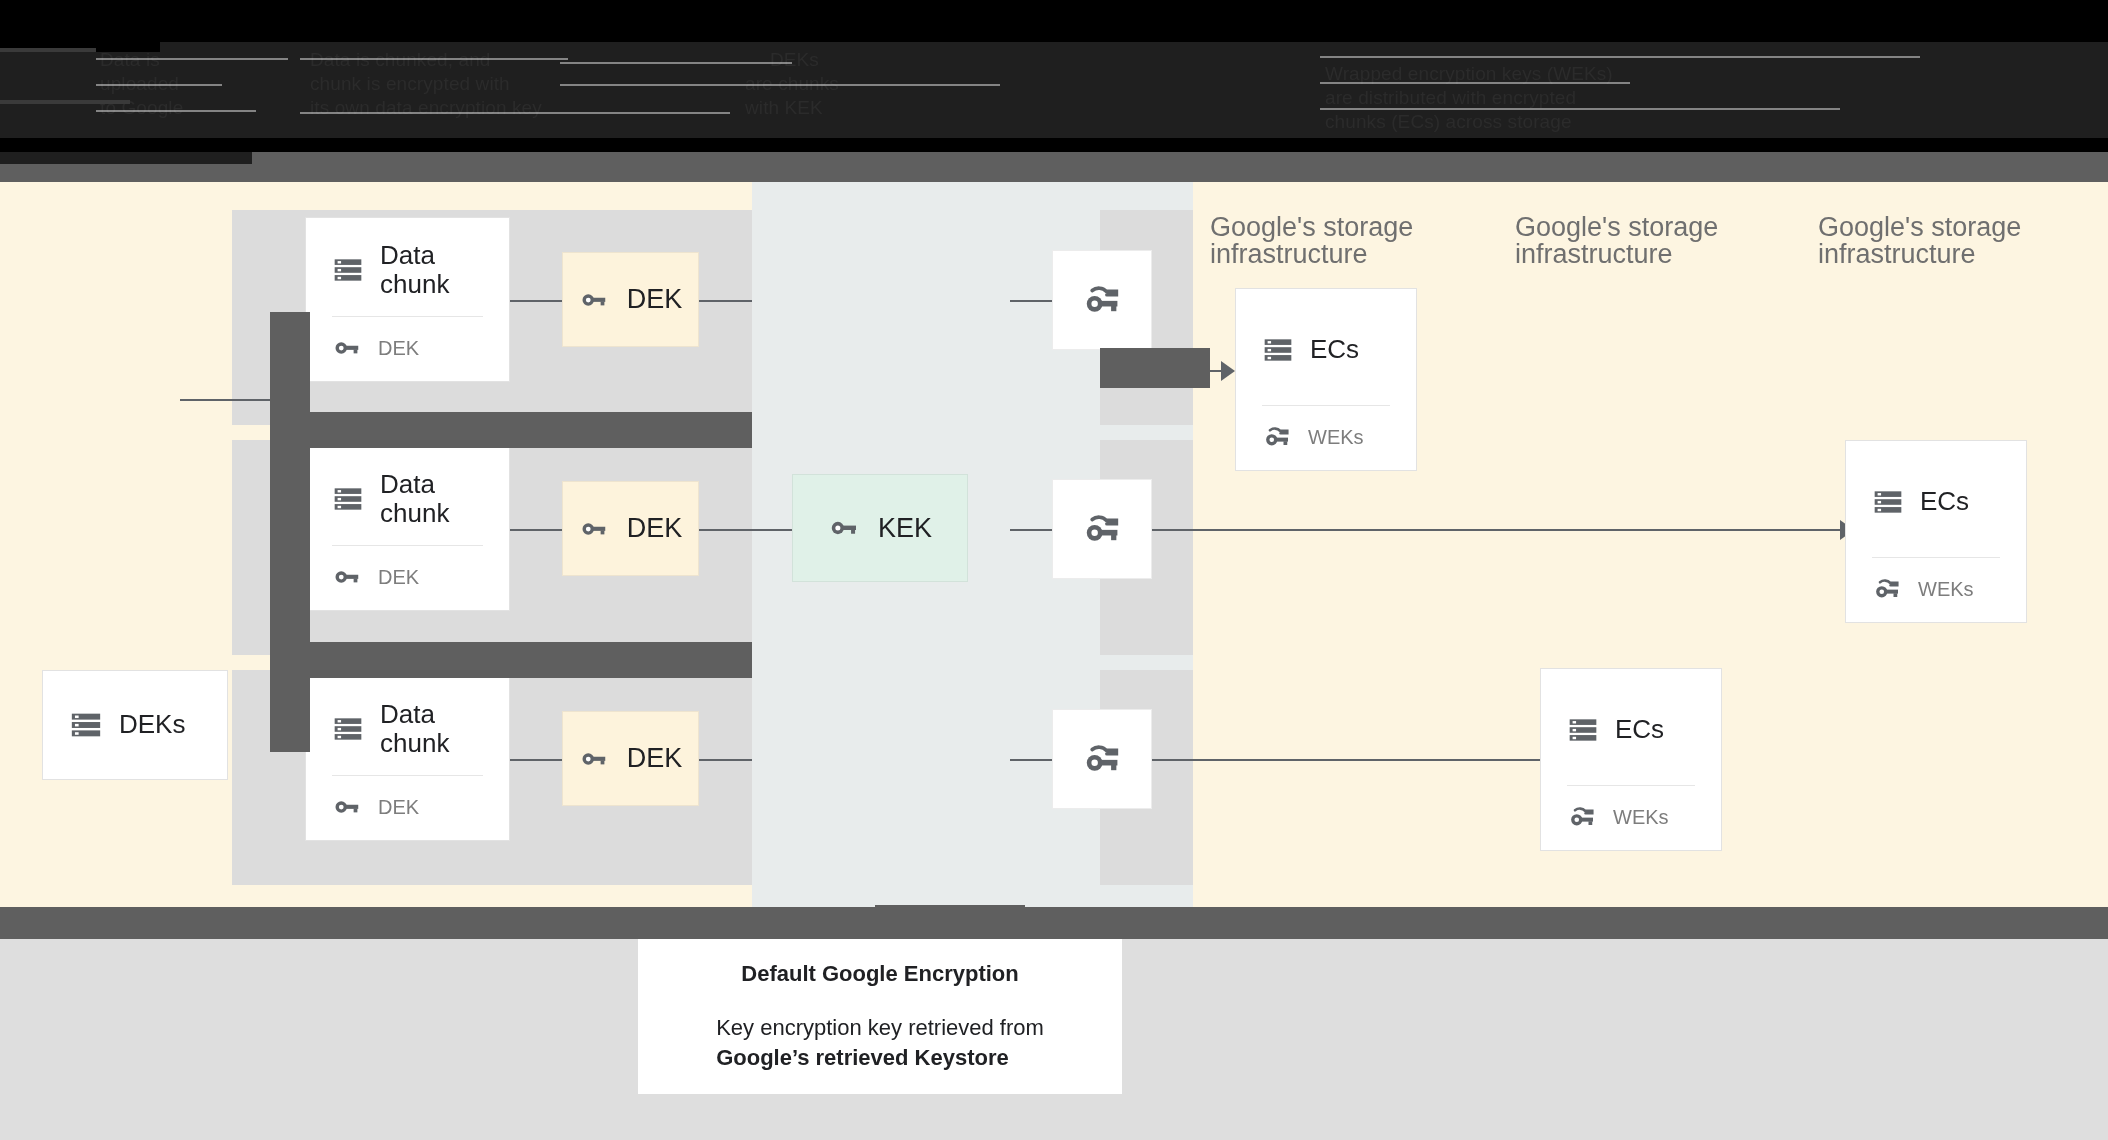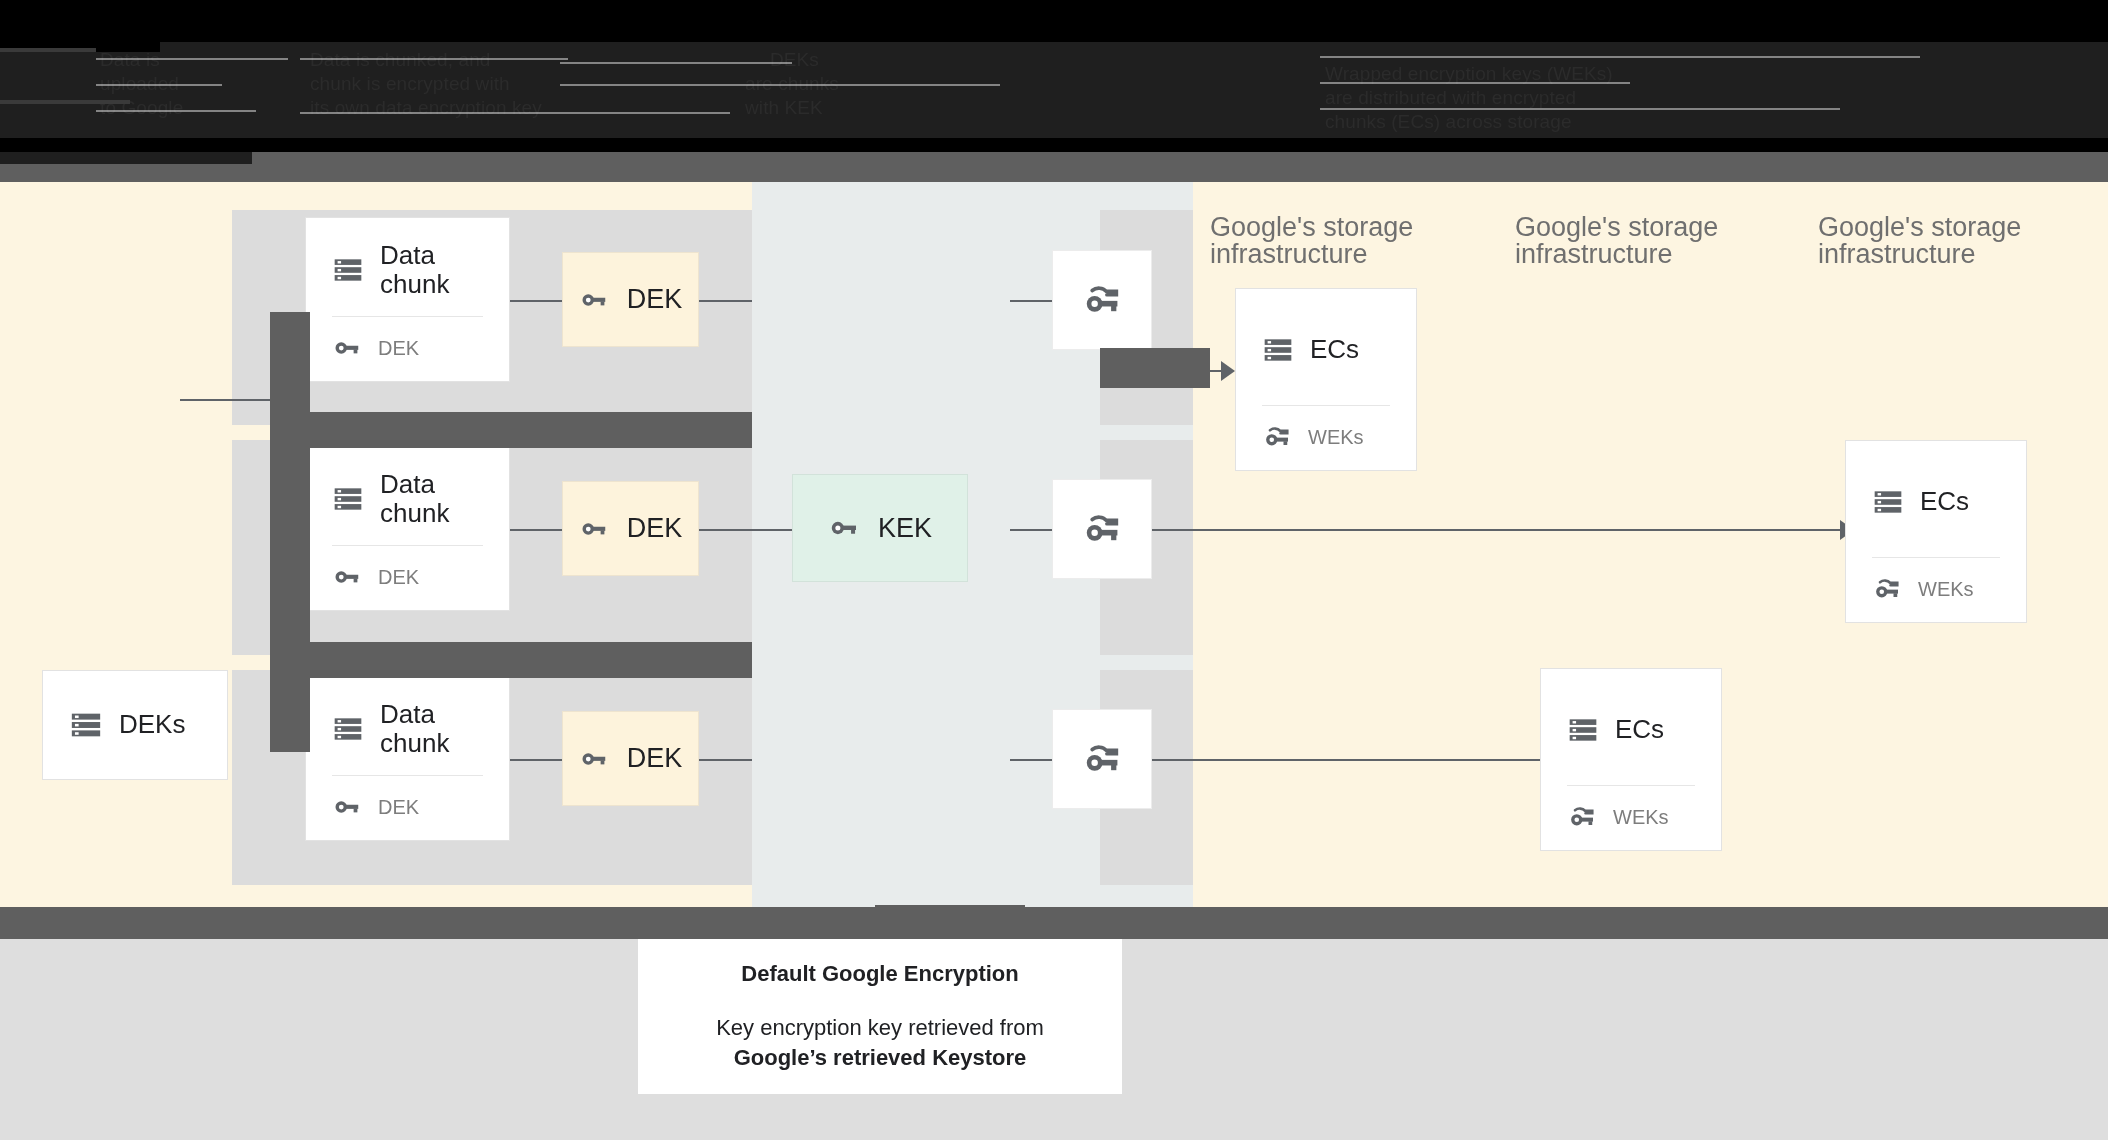--- a/index.html
+++ b/index.html
@@ -130,21 +130,20 @@
     background: #5f5f5f;
   }
   .footer-bg {
     position: absolute; left: 0; top: 939px; width: 2108px; height: 201px;
     background: #dedede;
   }
   .caption-box {
     position: absolute; left: 638px; top: 939px; width: 484px; height: 155px;
     background: #ffffff; display: flex; flex-direction: column;
     align-items: center; justify-content: center; gap: 26px; padding: 0 24px;
-    text-align: center;
   }
   .caption-title { font-size: 22px; font-weight: bold; color: #202124; }
   .caption-body { font-size: 22px; color: #202124; line-height: 1.36; }
   .caption-body b { font-weight: bold; }
 </style>
 </head>
 <body>
 
 <div id="stage">
 

